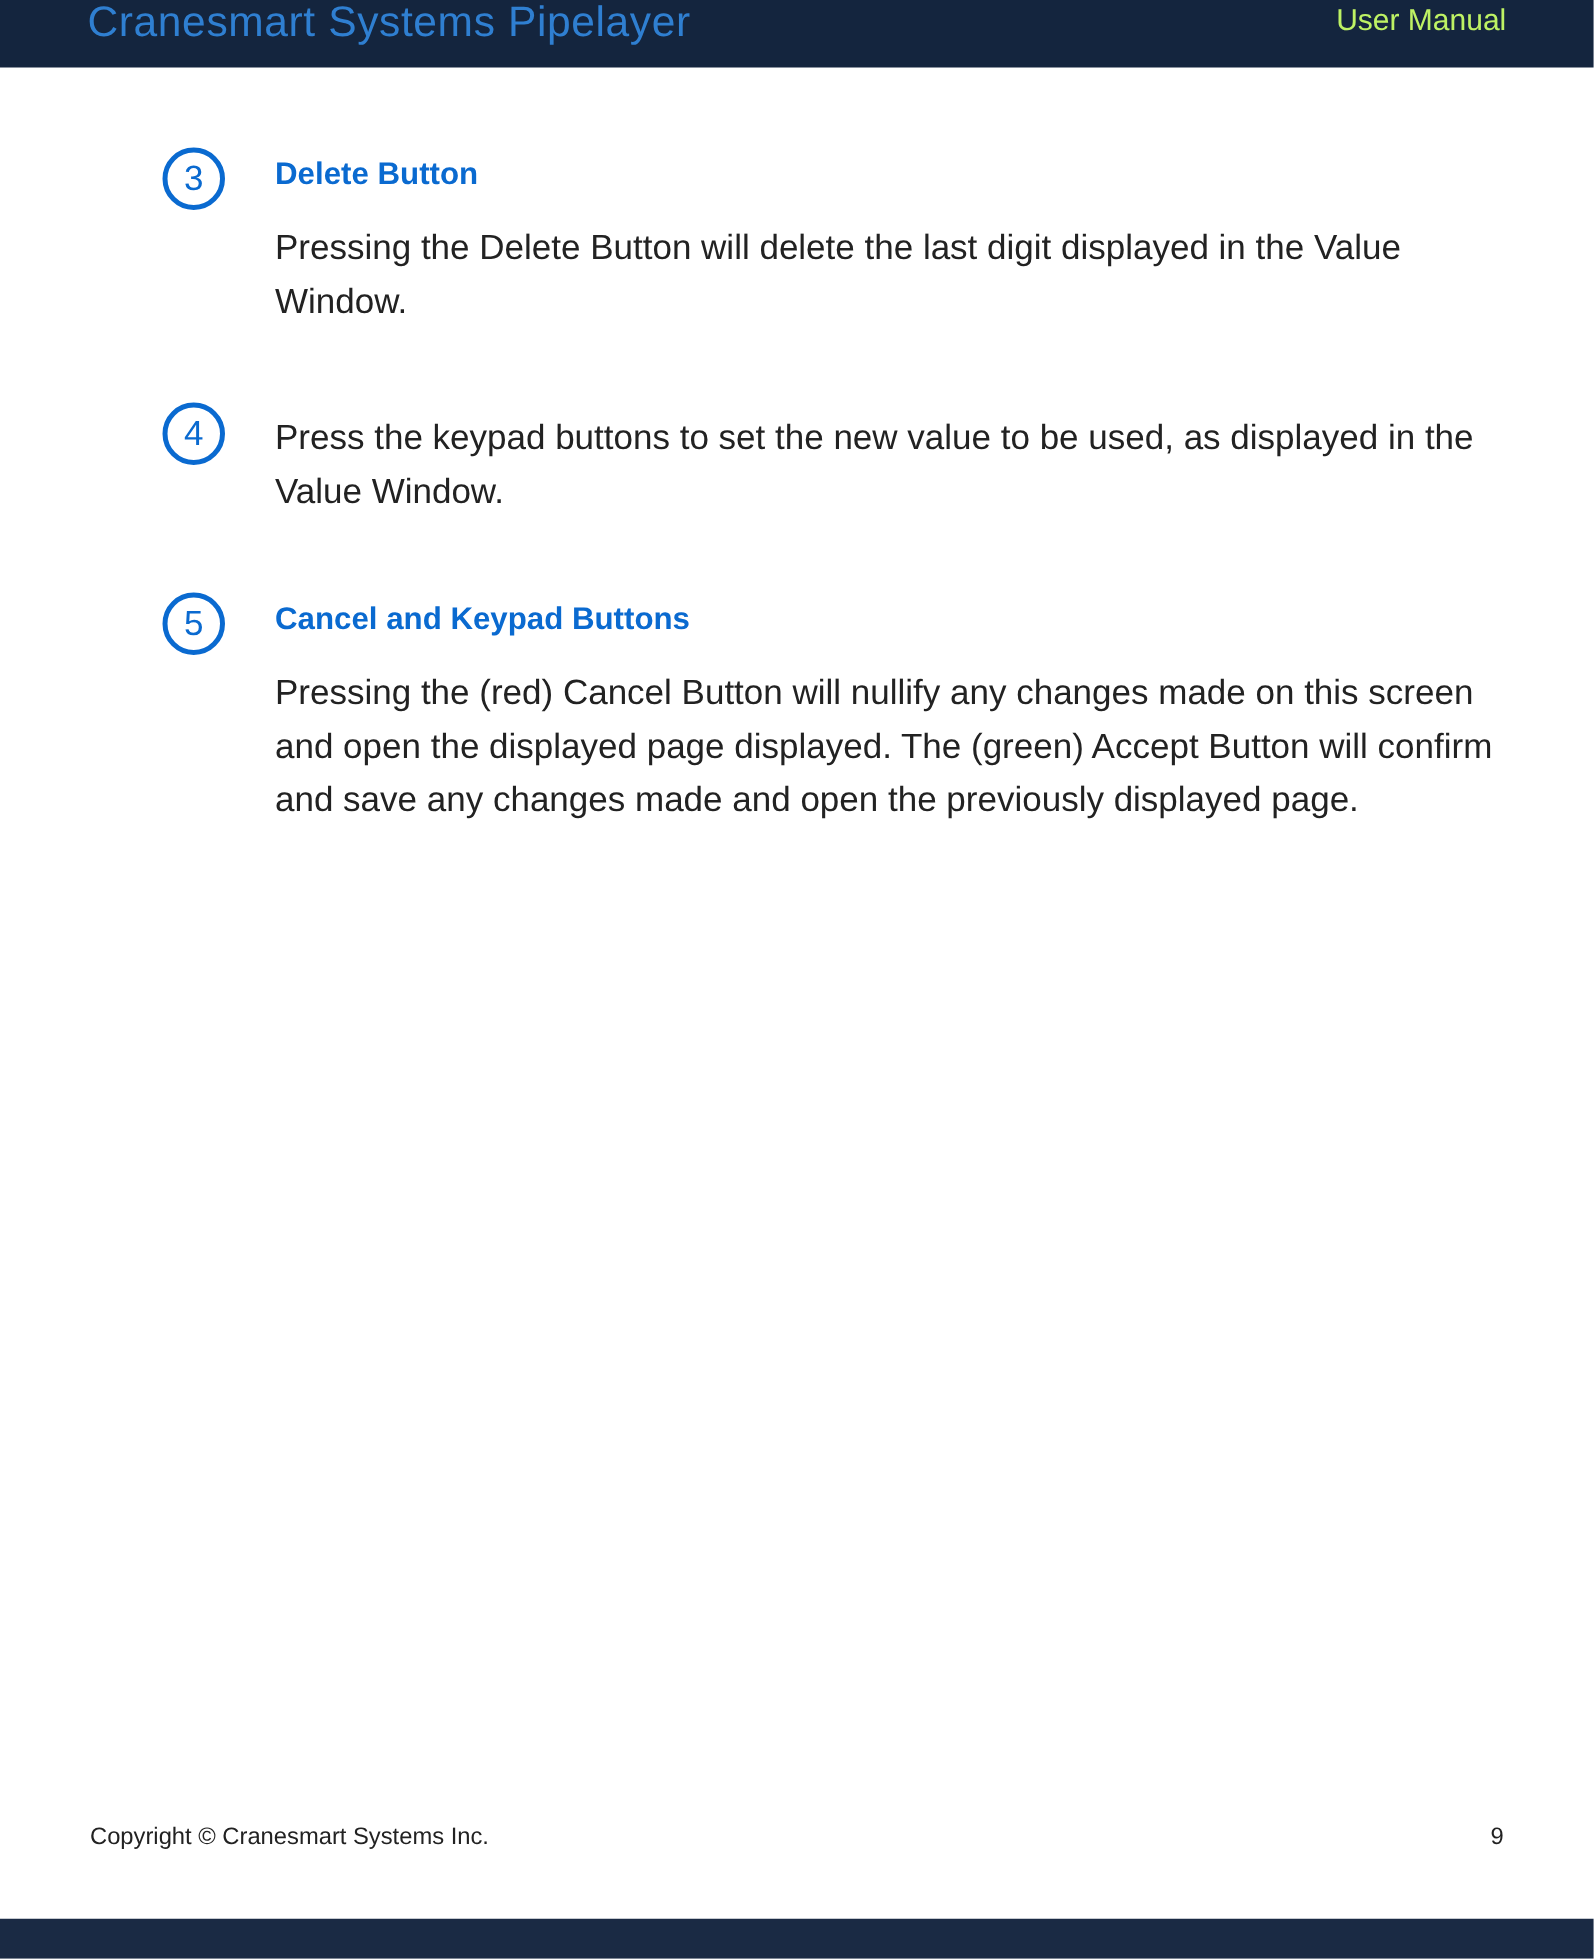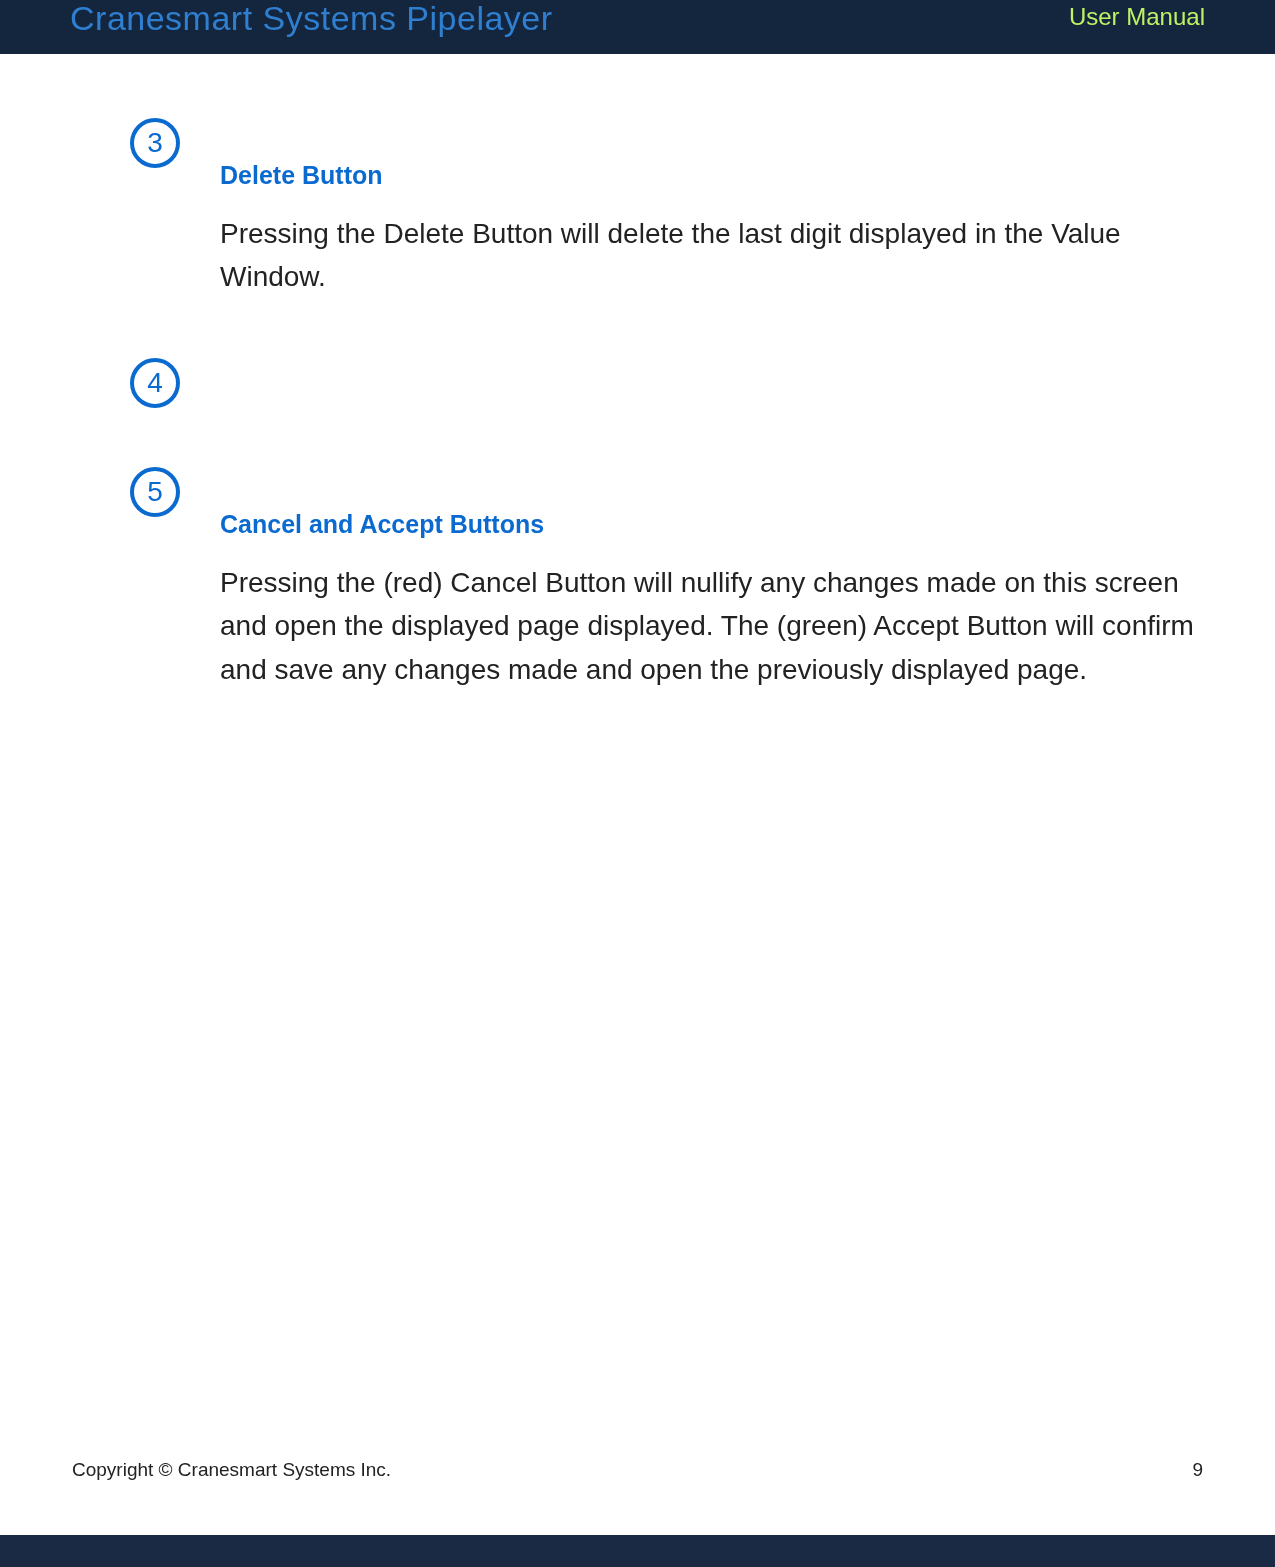--- a/index.html
+++ b/index.html
@@ -59,21 +59,20 @@
       justify-content: center;
       font-size: 28px;
       color: #0a6ad0;
       font-weight: 400;
       margin-left: 60px;
       margin-top: -6px;
     }
     .item-body {
       flex: 1 1 auto;
       padding-right: 10px;
-      margin-top: 36px;
     }
     .item-heading {
       color: #0a6ad0;
       font-size: 25px;
       font-weight: 700;
       margin-bottom: 22px;
       line-height: 1.2;
     }
     .item-text {
       color: #222;
@@ -119,27 +118,28 @@
     <div class="num-circle">3</div>
     <div class="item-body">
       <div class="item-heading">Delete Button</div>
       <div class="item-text">Pressing the Delete Button will delete the last digit displayed in the Value Window.</div>
     </div>
   </div>
 
   <div class="item">
     <div class="num-circle">4</div>
     <div class="item-body">
+      <div class="item-text">Press the keypad buttons to set the new value to be used, as displayed in the Value Window.</div>
     </div>
   </div>
 
   <div class="item">
     <div class="num-circle">5</div>
     <div class="item-body">
-      <div class="item-heading">Cancel and Accept Buttons</div>
+      <div class="item-heading">Cancel and Keypad Buttons</div>
       <div class="item-text">Pressing the (red) Cancel Button will nullify any changes made on this screen and open the displayed page displayed.  The (green) Accept Button will confirm and save any changes made and open the previously displayed page.</div>
     </div>
   </div>
 
 </div>
 
 <div class="footer">
   <span>Copyright © Cranesmart Systems Inc.</span>
   <span class="page-num">9</span>
 </div>

